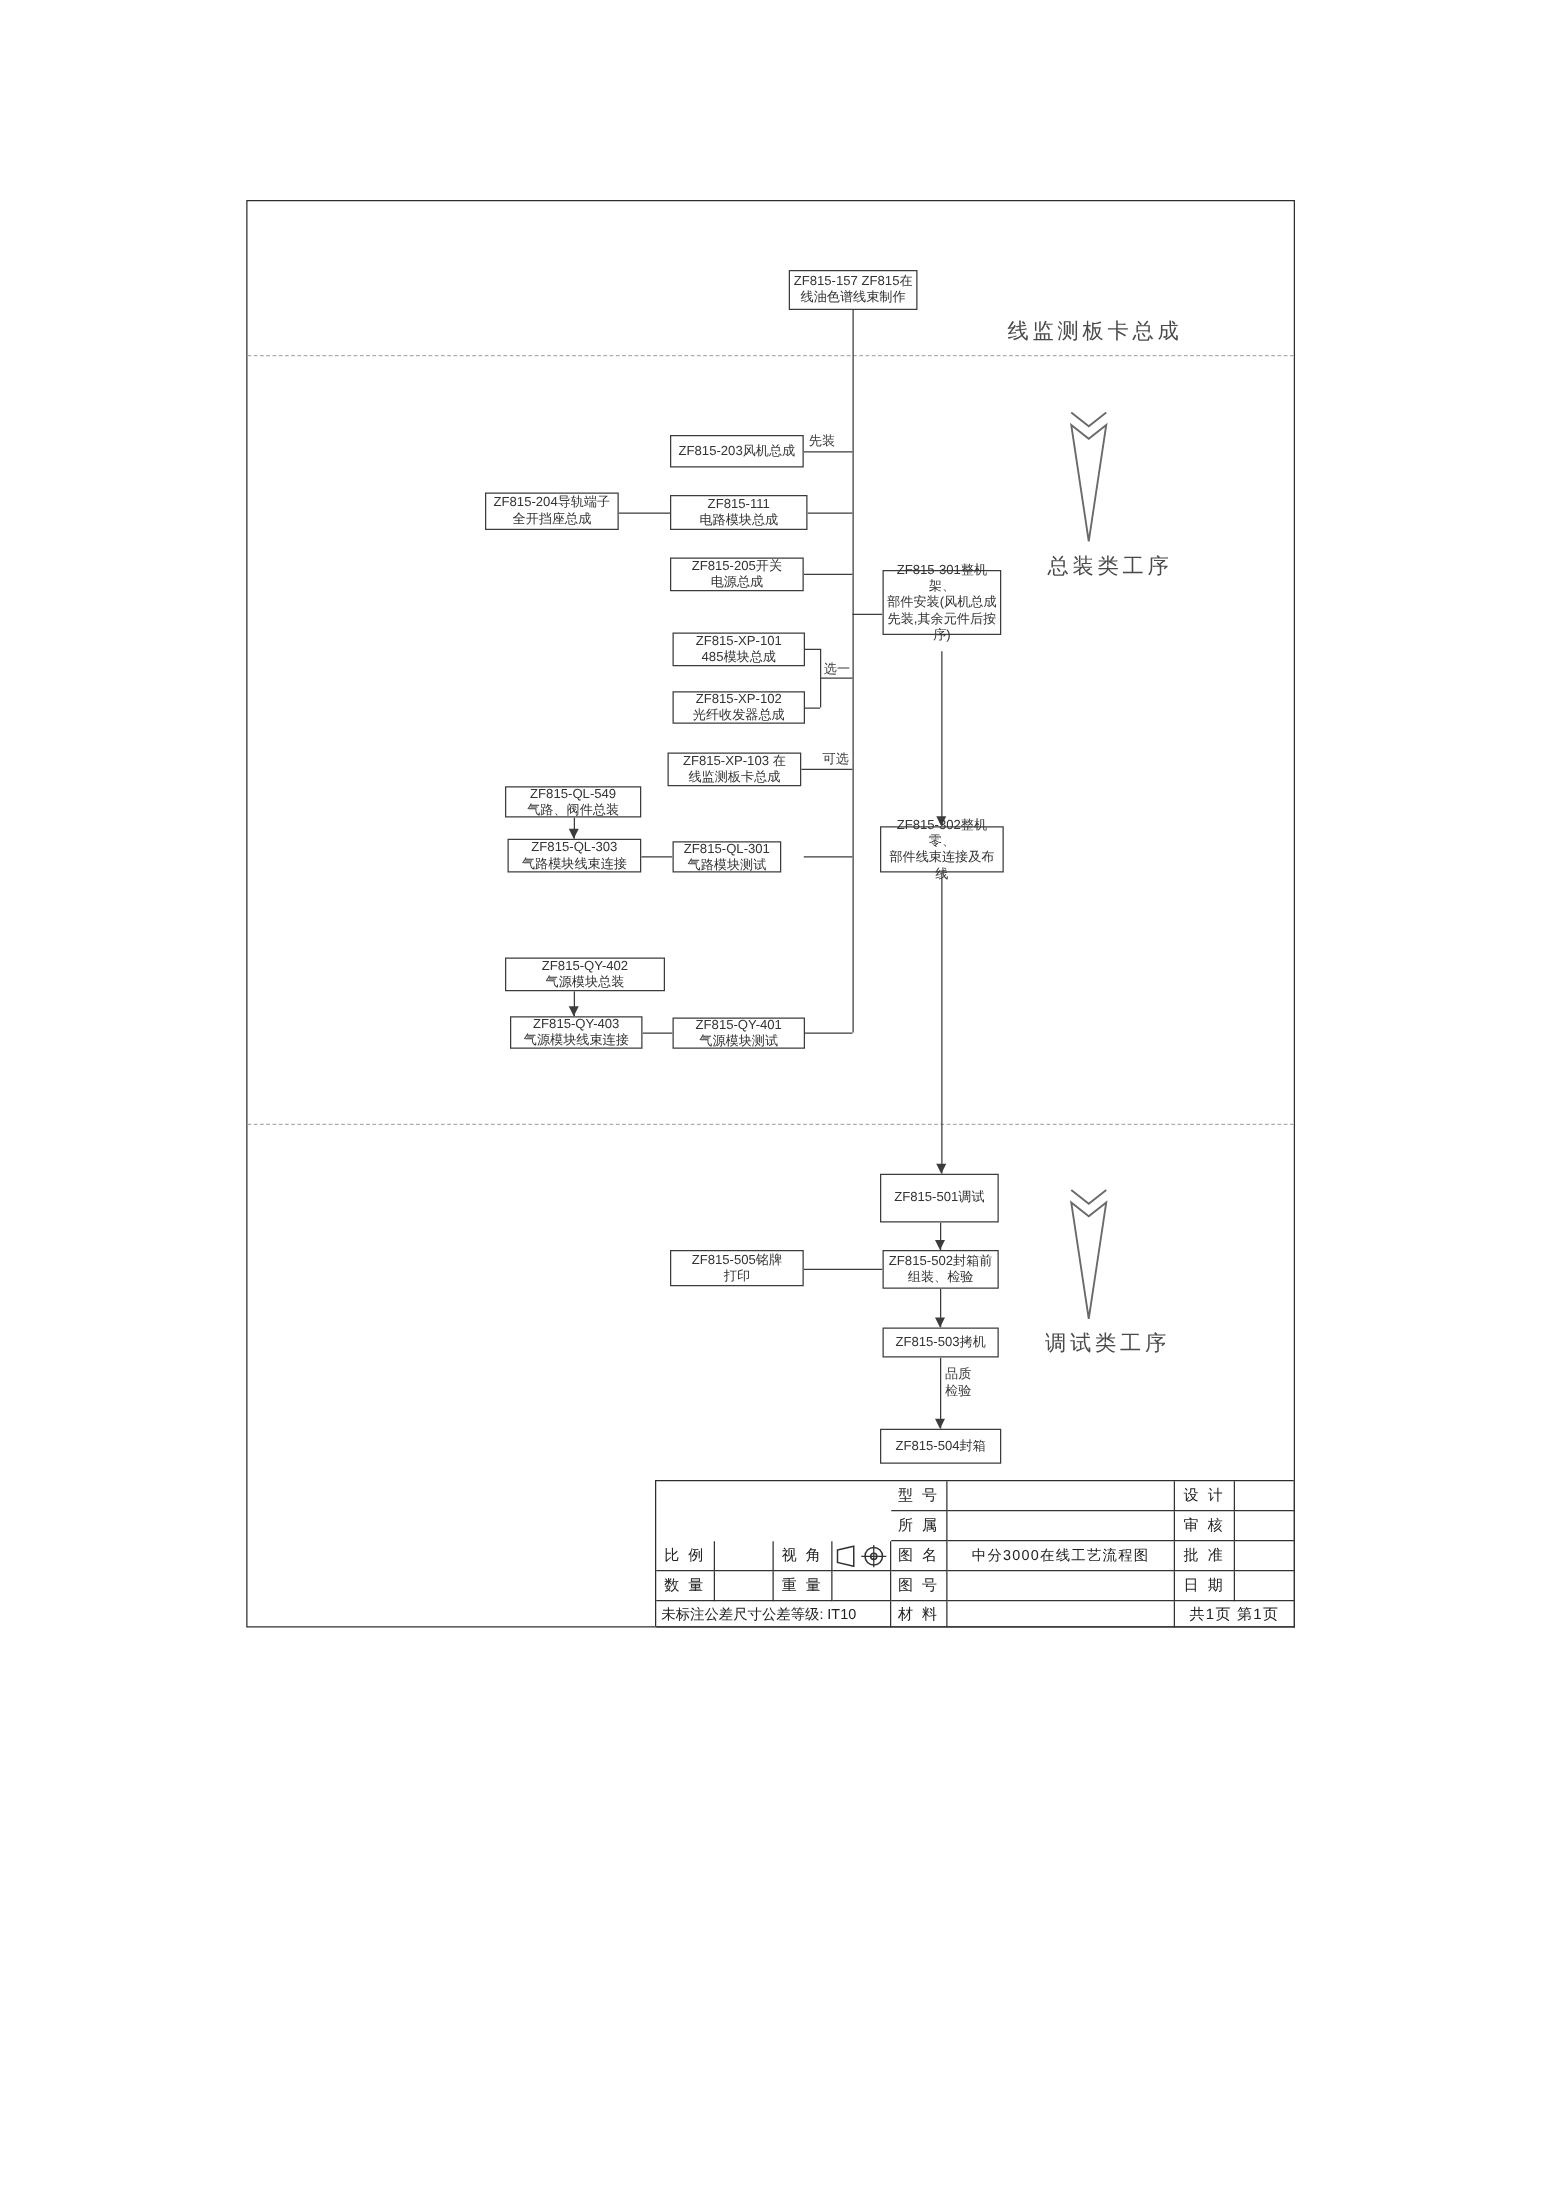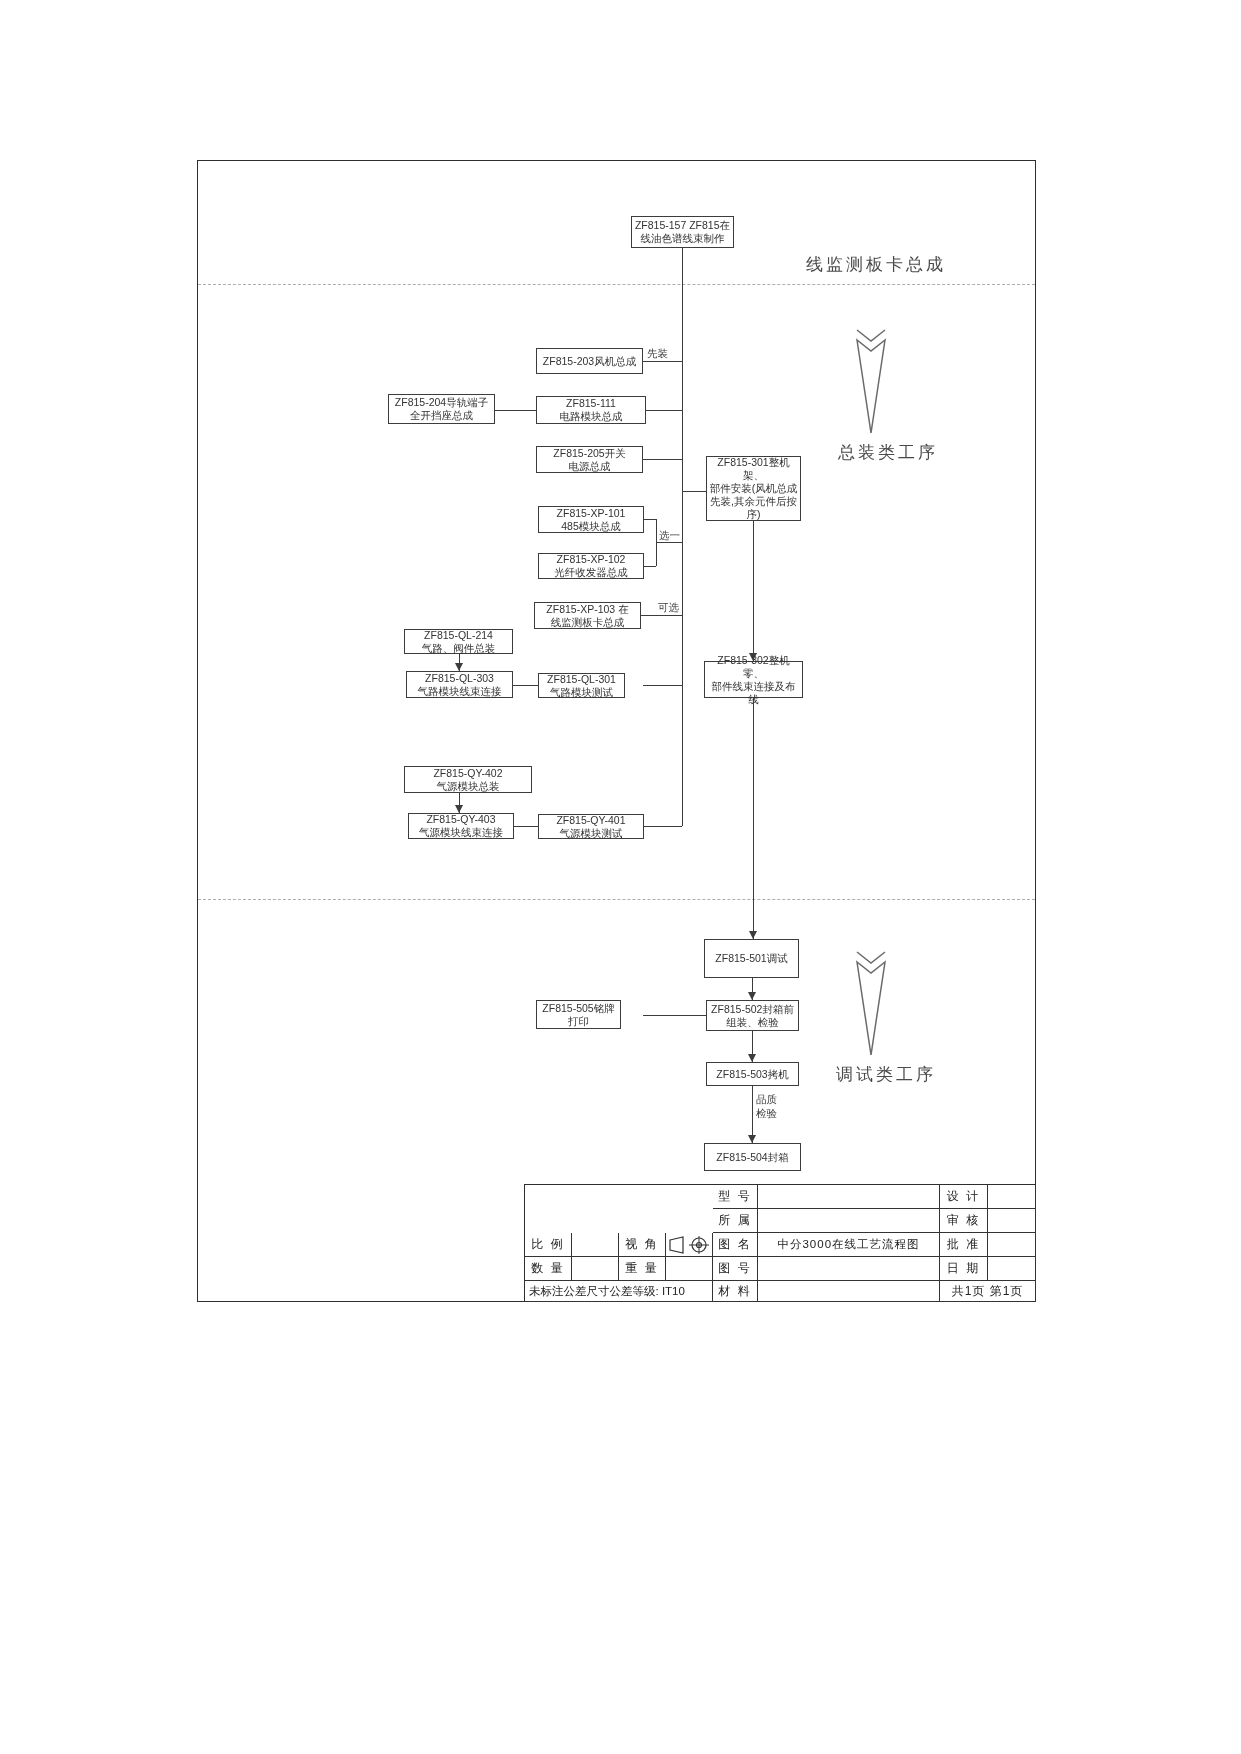--- a/index.html
+++ b/index.html
@@ -96,40 +96,40 @@
     <div class="box" style="left:338px;top:235px;width:110px;height:28px">ZF815-111
 电路模块总成</div>
     <div class="box" style="left:338px;top:285px;width:107px;height:27px">ZF815-205开关
 电源总成</div>
     <div class="box" style="left:340px;top:345px;width:106px;height:27px">ZF815-XP-101
 485模块总成</div>
     <div class="box" style="left:340px;top:392px;width:106px;height:26px">ZF815-XP-102
 光纤收发器总成</div>
     <div class="box" style="left:336px;top:441px;width:107px;height:27px">ZF815-XP-103 在
 线监测板卡总成</div>
-    <div class="box" style="left:206px;top:468px;width:109px;height:25px">ZF815-QL-214
+    <div class="box" style="left:206px;top:468px;width:109px;height:25px">ZF815-QL-549
 气路、阀件总装</div>
     <div class="box" style="left:208px;top:510px;width:107px;height:27px">ZF815-QL-303
 气路模块线束连接</div>
     <div class="box" style="left:340px;top:512px;width:87px;height:25px">ZF815-QL-301
 气路模块测试</div>
     <div class="box" style="left:206px;top:605px;width:128px;height:27px">ZF815-QY-402
 气源模块总装</div>
     <div class="box" style="left:210px;top:652px;width:106px;height:26px">ZF815-QY-403
 气源模块线束连接</div>
     <div class="box" style="left:340px;top:653px;width:106px;height:25px">ZF815-QY-401
 气源模块测试</div>
-    <div class="box" style="left:508px;top:295px;width:95px;height:65px">ZF815-301整机架、
+    <div class="box" style="left:508px;top:295px;width:95px;height:52px">ZF815-301整机架、
 部件安装(风机总成
 先装,其余元件后按
 序)</div>
     <div class="box" style="left:506px;top:500px;width:99px;height:37px">ZF815-302整机零、
 部件线束连接及布线</div>
     <div class="box" style="left:506px;top:778px;width:95px;height:39px">ZF815-501调试</div>
-    <div class="box" style="left:338px;top:839px;width:85px;height:29px">ZF815-505铭牌
+    <div class="box" style="left:338px;top:839px;width:107px;height:29px">ZF815-505铭牌
 打印</div>
     <div class="box" style="left:508px;top:839px;width:93px;height:31px">ZF815-502封箱前
 组装、检验</div>
     <div class="box" style="left:508px;top:901px;width:93px;height:24px">ZF815-503拷机</div>
     <div class="box" style="left:506px;top:982px;width:97px;height:28px">ZF815-504封箱</div>
 
     <div class="tb">
 
 
       <div class="cell" style="left:188px;top:0;width:45px;height:24px">型 号</div>

